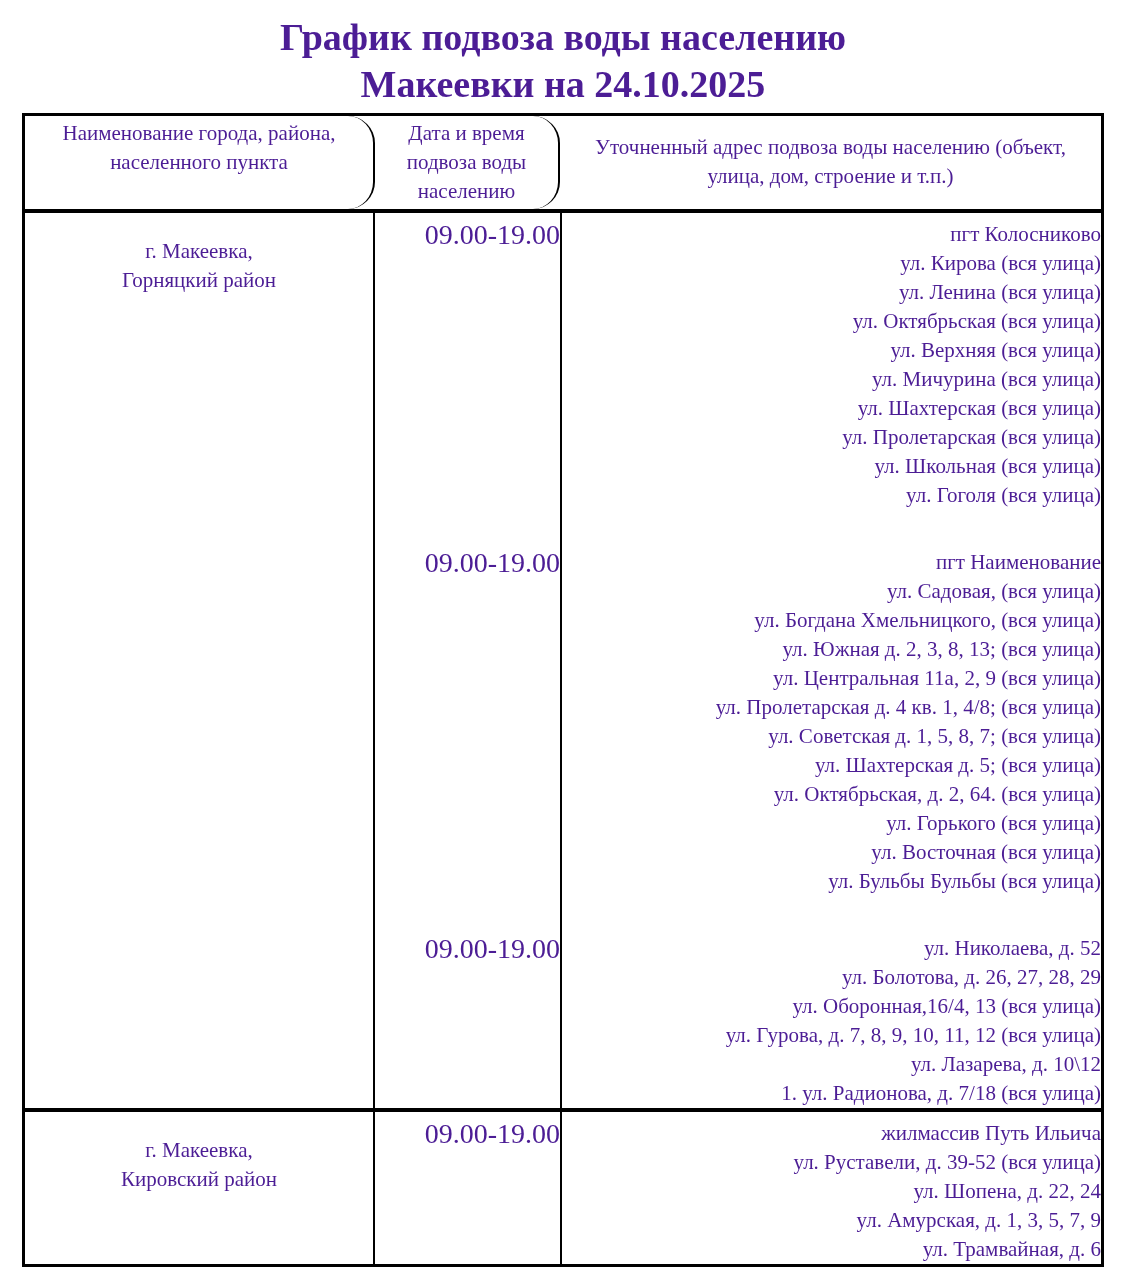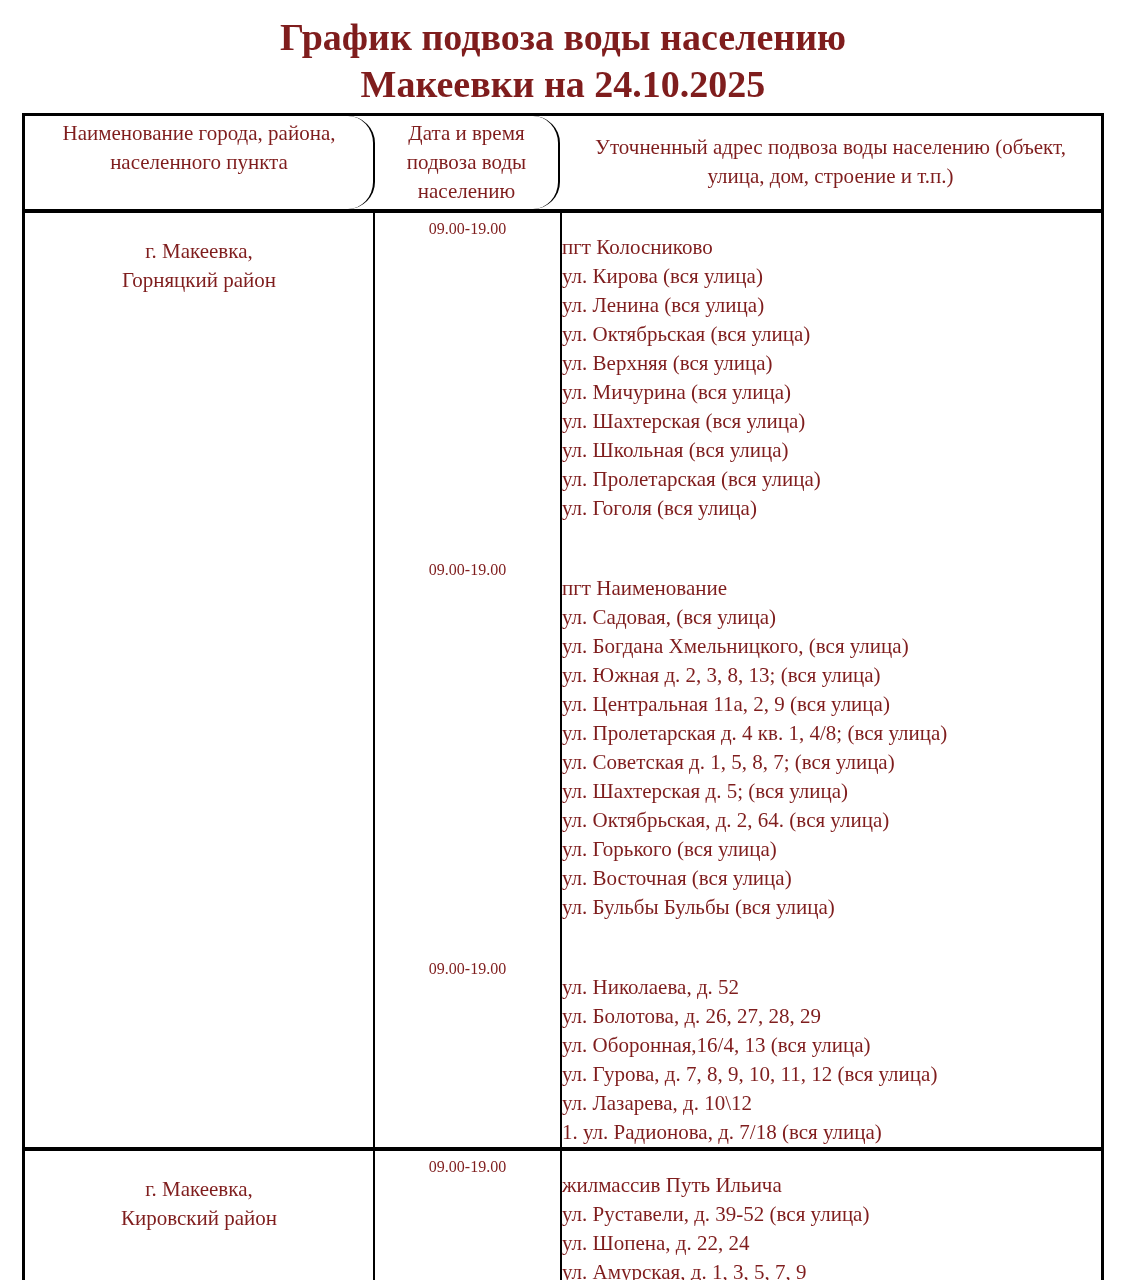--- a/index.html
+++ b/index.html
@@ -2,21 +2,21 @@
 <html><head>
 <meta charset="utf-8">
 <style>
   html,body{margin:0;padding:0;background:#e8e8e8;}
   .page{
     position:relative;
     width:1126px;height:1280px;
     margin:0 auto;
     background:#ffffff;
     overflow:hidden;
-    color:#7f1d1d;
+    color:#4c1d95;
     font-family:"Liberation Serif","DejaVu Serif",serif;
   }
   .title{
     text-align:center;
     padding-top:14px;
     font-weight:bold;
     font-size:38px;
     line-height:47px;
   }
   .table{
@@ -51,33 +51,33 @@
     font-size:21px;
     line-height:29px;
     padding-top:24px;
   }
   .groups{display:flex;flex-direction:column;}
   .group{display:flex;align-items:stretch;flex:0 0 auto;}
   .group:last-child{flex:1 0 auto;}
   .time{
     flex:0 0 185px;
     box-sizing:border-box;
-    text-align:center;
-    font-size:16px;
+    text-align:right;
+    font-size:28px;
     line-height:29px;
-    padding-top:1px;
+    padding-top:7px;
   }
   .addr{
     flex:1 1 auto;
     box-sizing:border-box;
     border-left:2px solid #000;
-    text-align:left;
+    text-align:right;
     font-size:21px;
     line-height:29px;
-    padding-top:20px;
+    padding-top:7px;
   }
   .gap-after .time,.gap-after .addr{padding-bottom:31px;}
   .line{white-space:nowrap;}
 </style>
 </head>
 <body>
 
 <div class="page">
 
   <div class="title">
@@ -106,22 +106,22 @@
         <div class="group gap-after">
           <div class="time">09.00-19.00</div>
           <div class="addr">
               <div class="line">пгт Колосниково</div>
               <div class="line">ул. Кирова (вся улица)</div>
               <div class="line">ул. Ленина (вся улица)</div>
               <div class="line">ул. Октябрьская (вся улица)</div>
               <div class="line">ул. Верхняя (вся улица)</div>
               <div class="line">ул. Мичурина (вся улица)</div>
               <div class="line">ул. Шахтерская (вся улица)</div>
+              <div class="line">ул. Пролетарская (вся улица)</div>
               <div class="line">ул. Школьная (вся улица)</div>
-              <div class="line">ул. Пролетарская (вся улица)</div>
               <div class="line">ул. Гоголя (вся улица)</div>
             </div>
         </div>
         <div class="group gap-after">
           <div class="time">09.00-19.00</div>
           <div class="addr">
               <div class="line">пгт Наименование</div>
               <div class="line">ул. Садовая, (вся улица)</div>
               <div class="line">ул. Богдана Хмельницкого, (вся улица)</div>
               <div class="line">ул. Южная д. 2, 3, 8, 13; (вся улица)</div>

